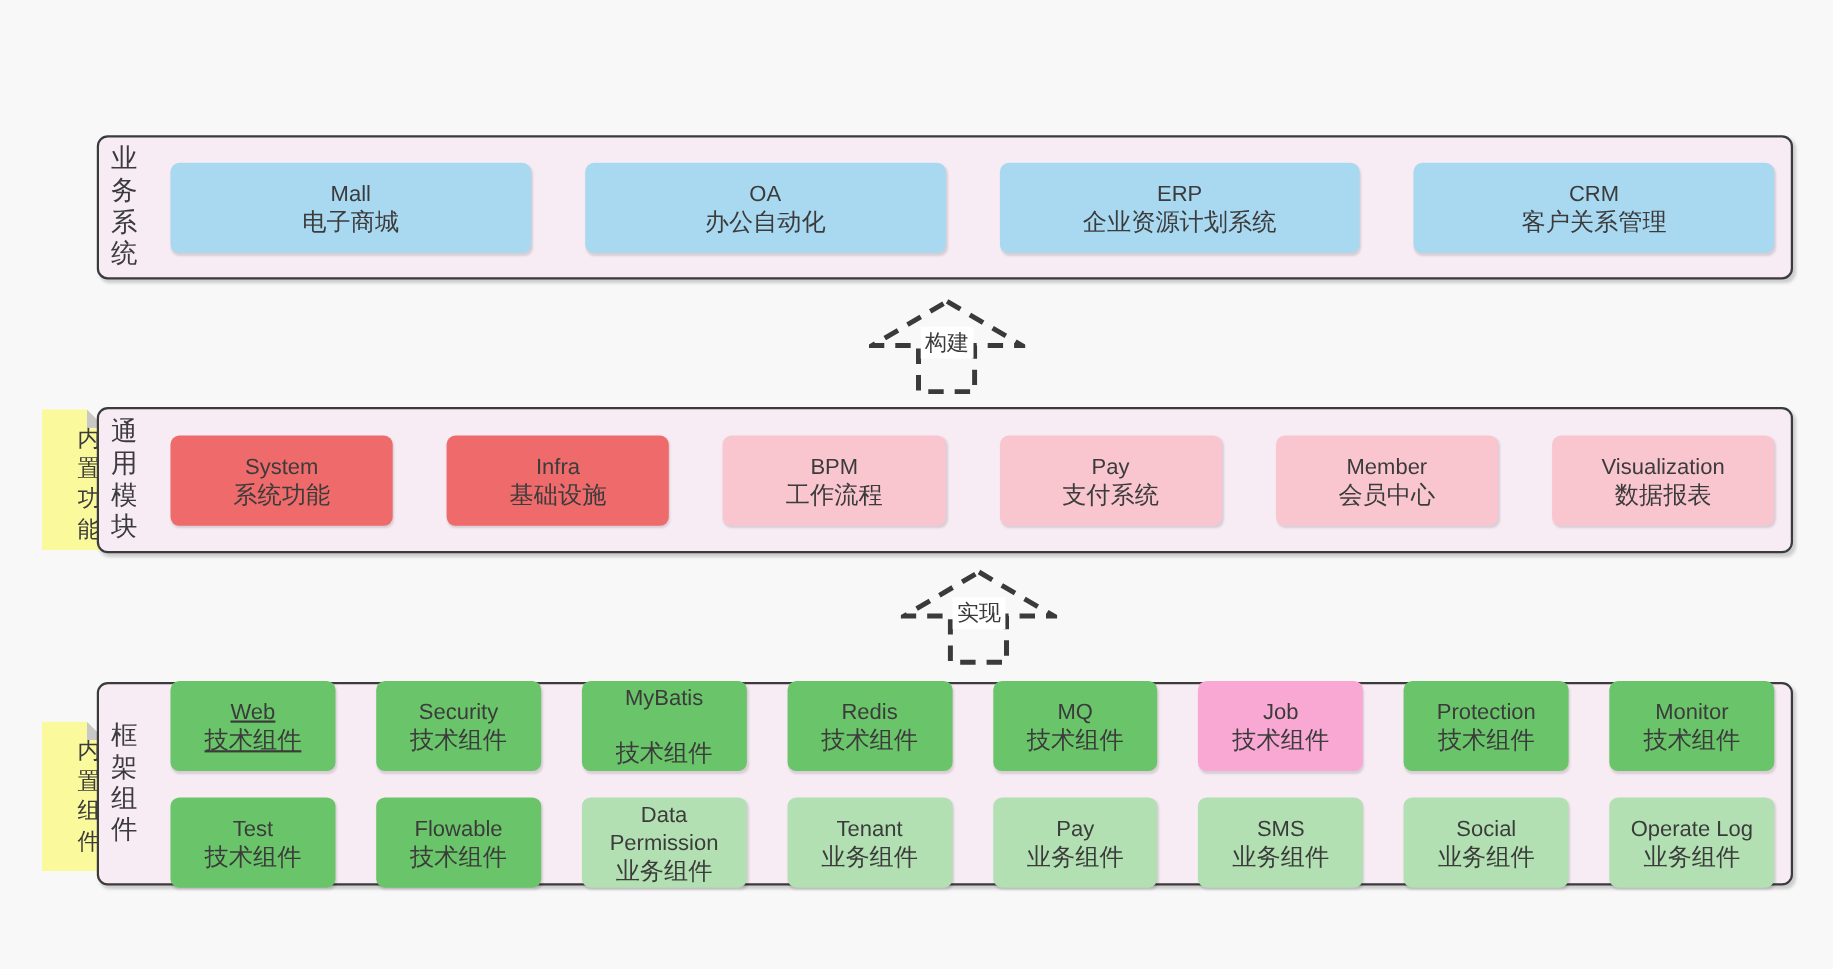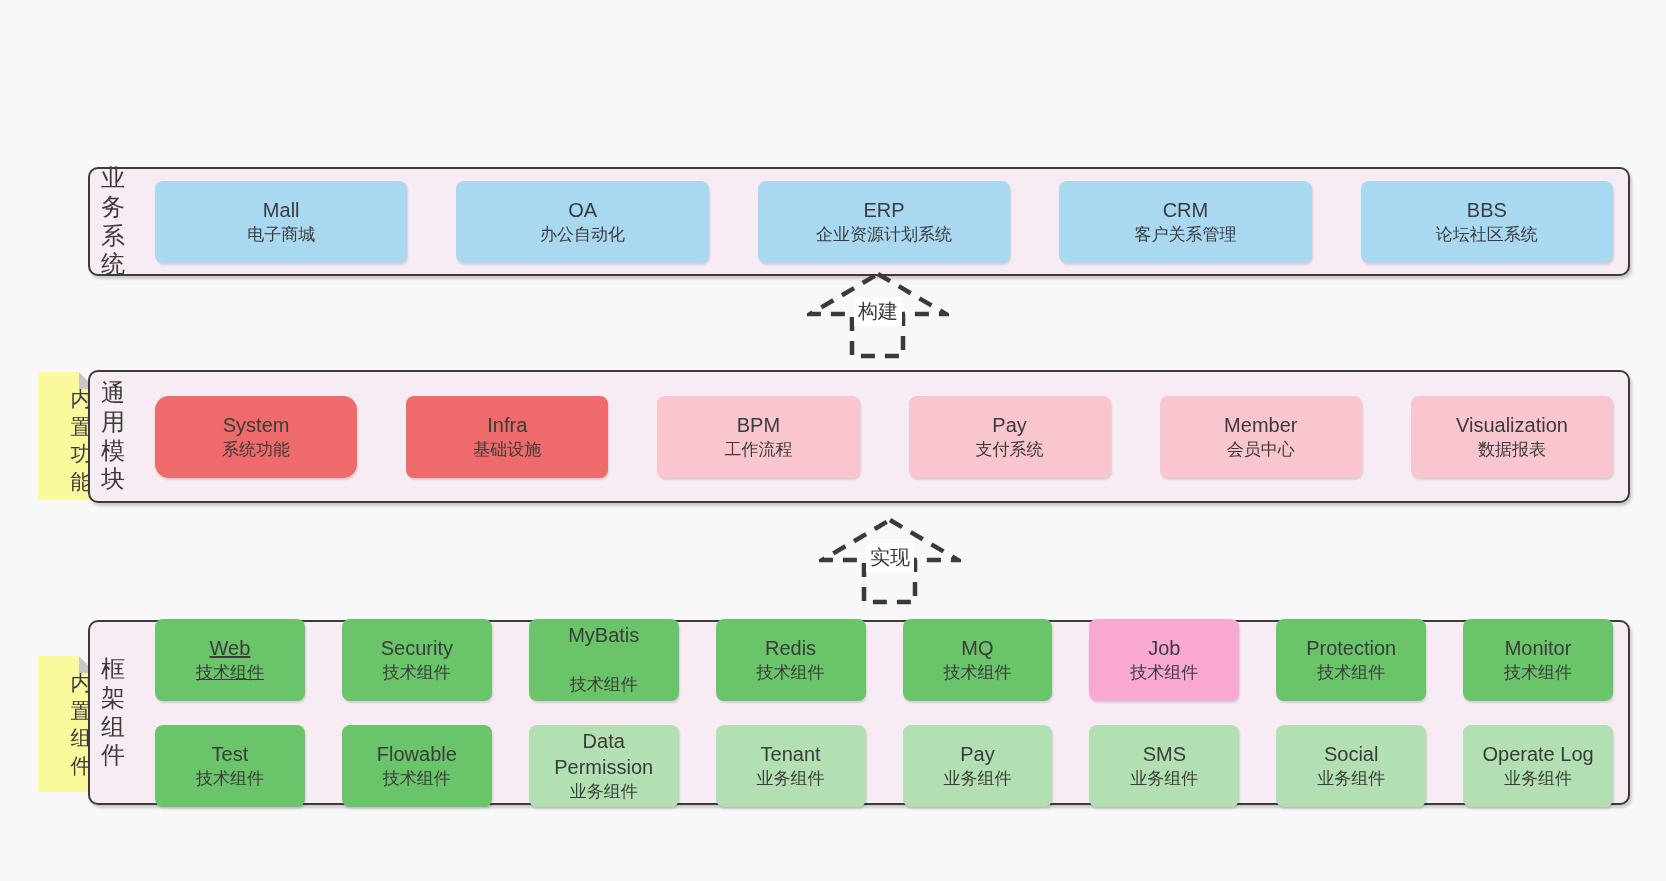--- a/index.html
+++ b/index.html
@@ -16,60 +16,60 @@
 
   .layer{
     position:absolute;left:88px;width:1542px;
     background:var(--container-fill);
     border:2px solid var(--container-border);
     border-radius:10px;
     box-shadow:2px 3px 3px rgba(0,0,0,0.18);
     display:flex;align-items:center;
     padding:0 15px 0 9px;
   }
-  #layer-business{top:123px;height:109px;margin-top:44px;}
+  #layer-business{top:123px;height:131px;}
   #layer-common{top:370px;height:133px;}
   #layer-framework{top:620px;height:185px;flex-direction:row;}
 
   .v-label{
     width:28px;font-size:24px;line-height:1.2;letter-spacing:0;
     text-align:center;word-break:break-all;overflow-wrap:anywhere;
     color:var(--text);flex:0 0 auto;
   }
   .boxes{flex:1;display:flex;gap:49px;margin-left:28px;align-items:center;}
   .rows-wrap{flex:1;display:flex;flex-direction:column;gap:24px;margin-left:28px;}
   .rows-wrap .boxes{margin-left:0;gap:37px;}
 
   .box{
     flex:1;height:82px;border-radius:8px;
     display:flex;flex-direction:column;justify-content:center;align-items:center;
     text-align:center;
     box-shadow:1px 2px 2px rgba(0,0,0,0.13);
     padding:2px 6px;
   }
   .box-title{font-size:20px;line-height:26px;}
-  .box-sub{font-size:17px;line-height:24px;}
+  .box-sub{font-size:22px;line-height:24px;}
 
   .sticky{
     position:absolute;left:38px;width:58px;z-index:0;
     background:var(--sticky);
     clip-path:polygon(0 0,calc(100% - 17px) 0,100% 17px,100% 100%,0 100%);
     padding-top:13px;
   }
   #sticky-common{top:372px;height:128px;}
   #sticky-framework{top:656px;height:136px;}
   .sticky-fold{position:absolute;top:0;right:0;width:17px;height:17px;background:var(--fold);clip-path:polygon(0 0,100% 100%,0 100%);}
   .sticky-label{
     display:block;width:100%;text-align:center;font-size:21px;line-height:1.32;
     word-break:break-all;overflow-wrap:anywhere;color:var(--text);padding-left:28px;
   }
   .layer{z-index:1;}
 
   .arrow{position:absolute;width:142px;height:88px;z-index:2;}
-  #arrow-build{left:807px;top:271px;}
+  #arrow-build{left:790px;top:271px;}
   #arrow-implement{left:819px;top:517px;}
   .arrow svg{position:absolute;inset:0;}
   .arrow-label{
     position:absolute;left:50%;top:26px;transform:translateX(-50%);
     background:#ffffff;padding:1px 4px;font-size:20px;white-space:nowrap;
     color:var(--text);
   }
 </style>
 </head>
 <body>
@@ -97,38 +97,34 @@
           <div class="box-sub">办公自动化</div>
         </div>
         <div class="box" style="background: rgb(169, 217, 241);">
           <div class="box-title">ERP</div>
           <div class="box-sub">企业资源计划系统</div>
         </div>
         <div class="box" style="background: rgb(169, 217, 241);">
           <div class="box-title">CRM</div>
           <div class="box-sub">客户关系管理</div>
         </div>
-        <div class="box" style="background: rgb(169, 217, 241);">
-          <div class="box-title">BBS</div>
-          <div class="box-sub">论坛社区系统</div>
-        </div>
       </div>
   </div>
 
   <div class="arrow" id="arrow-build">
     <svg viewBox="0 0 142 88">
       <polygon points="71,3 139,43 96,43 96,85 45,85 45,43 3,43" fill="none" stroke="#3a3a3a" stroke-width="4.5" stroke-dasharray="14 10"></polygon>
     </svg>
     <span class="arrow-label">构建</span>
   </div>
 
   <div class="layer" id="layer-common">
     <div class="v-label">通用模块</div>
     <div class="boxes">
-        <div class="box" style="background: rgb(239, 106, 106); border-radius: 14px;">
+        <div class="box" style="background: rgb(239, 106, 106);">
           <div class="box-title">System</div>
           <div class="box-sub">系统功能</div>
         </div>
         <div class="box" style="background: rgb(239, 106, 106);">
           <div class="box-title">Infra</div>
           <div class="box-sub">基础设施</div>
         </div>
         <div class="box" style="background: rgb(249, 198, 207);">
           <div class="box-title">BPM</div>
           <div class="box-sub">工作流程</div>

